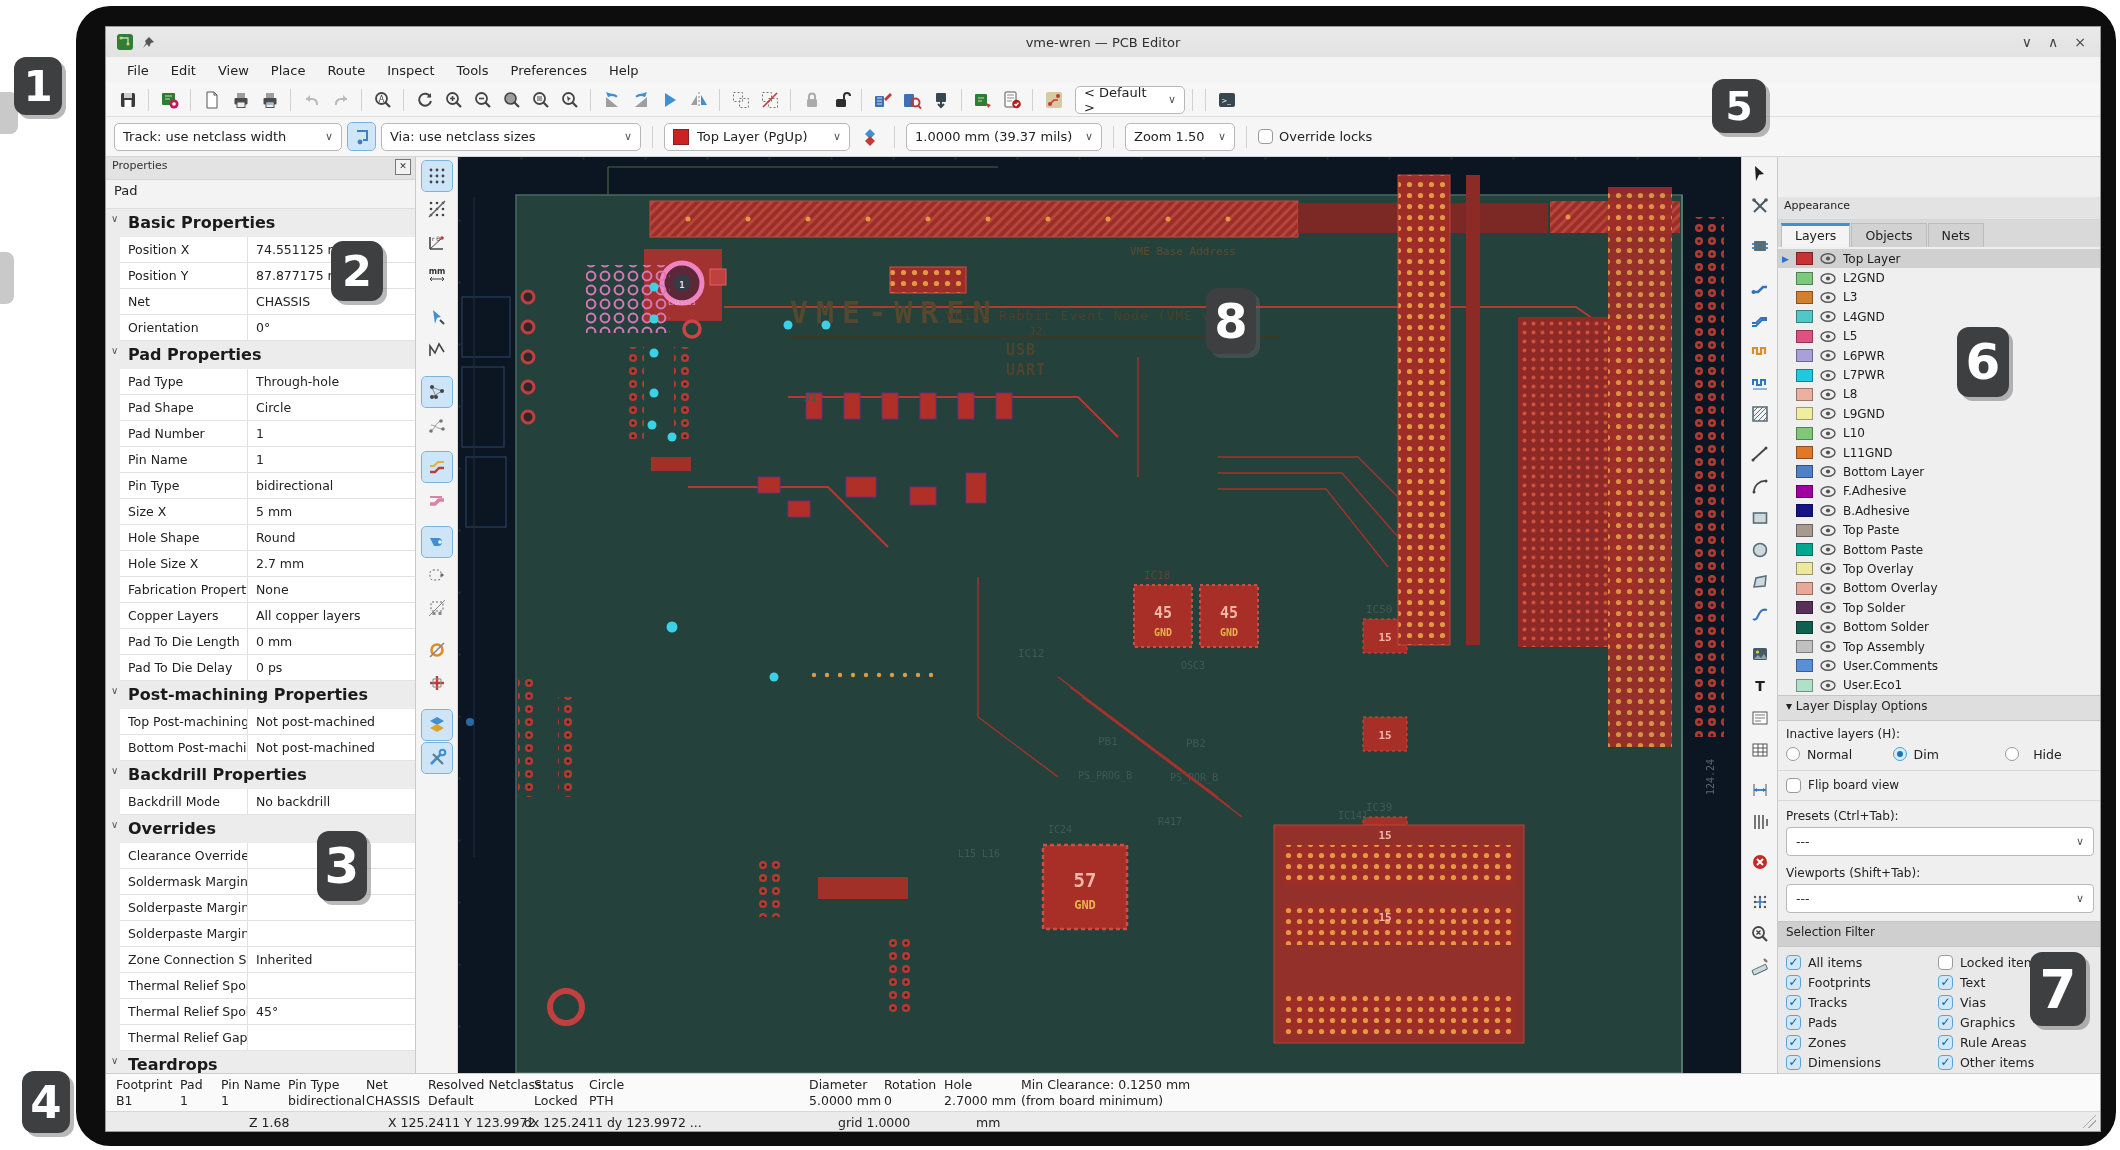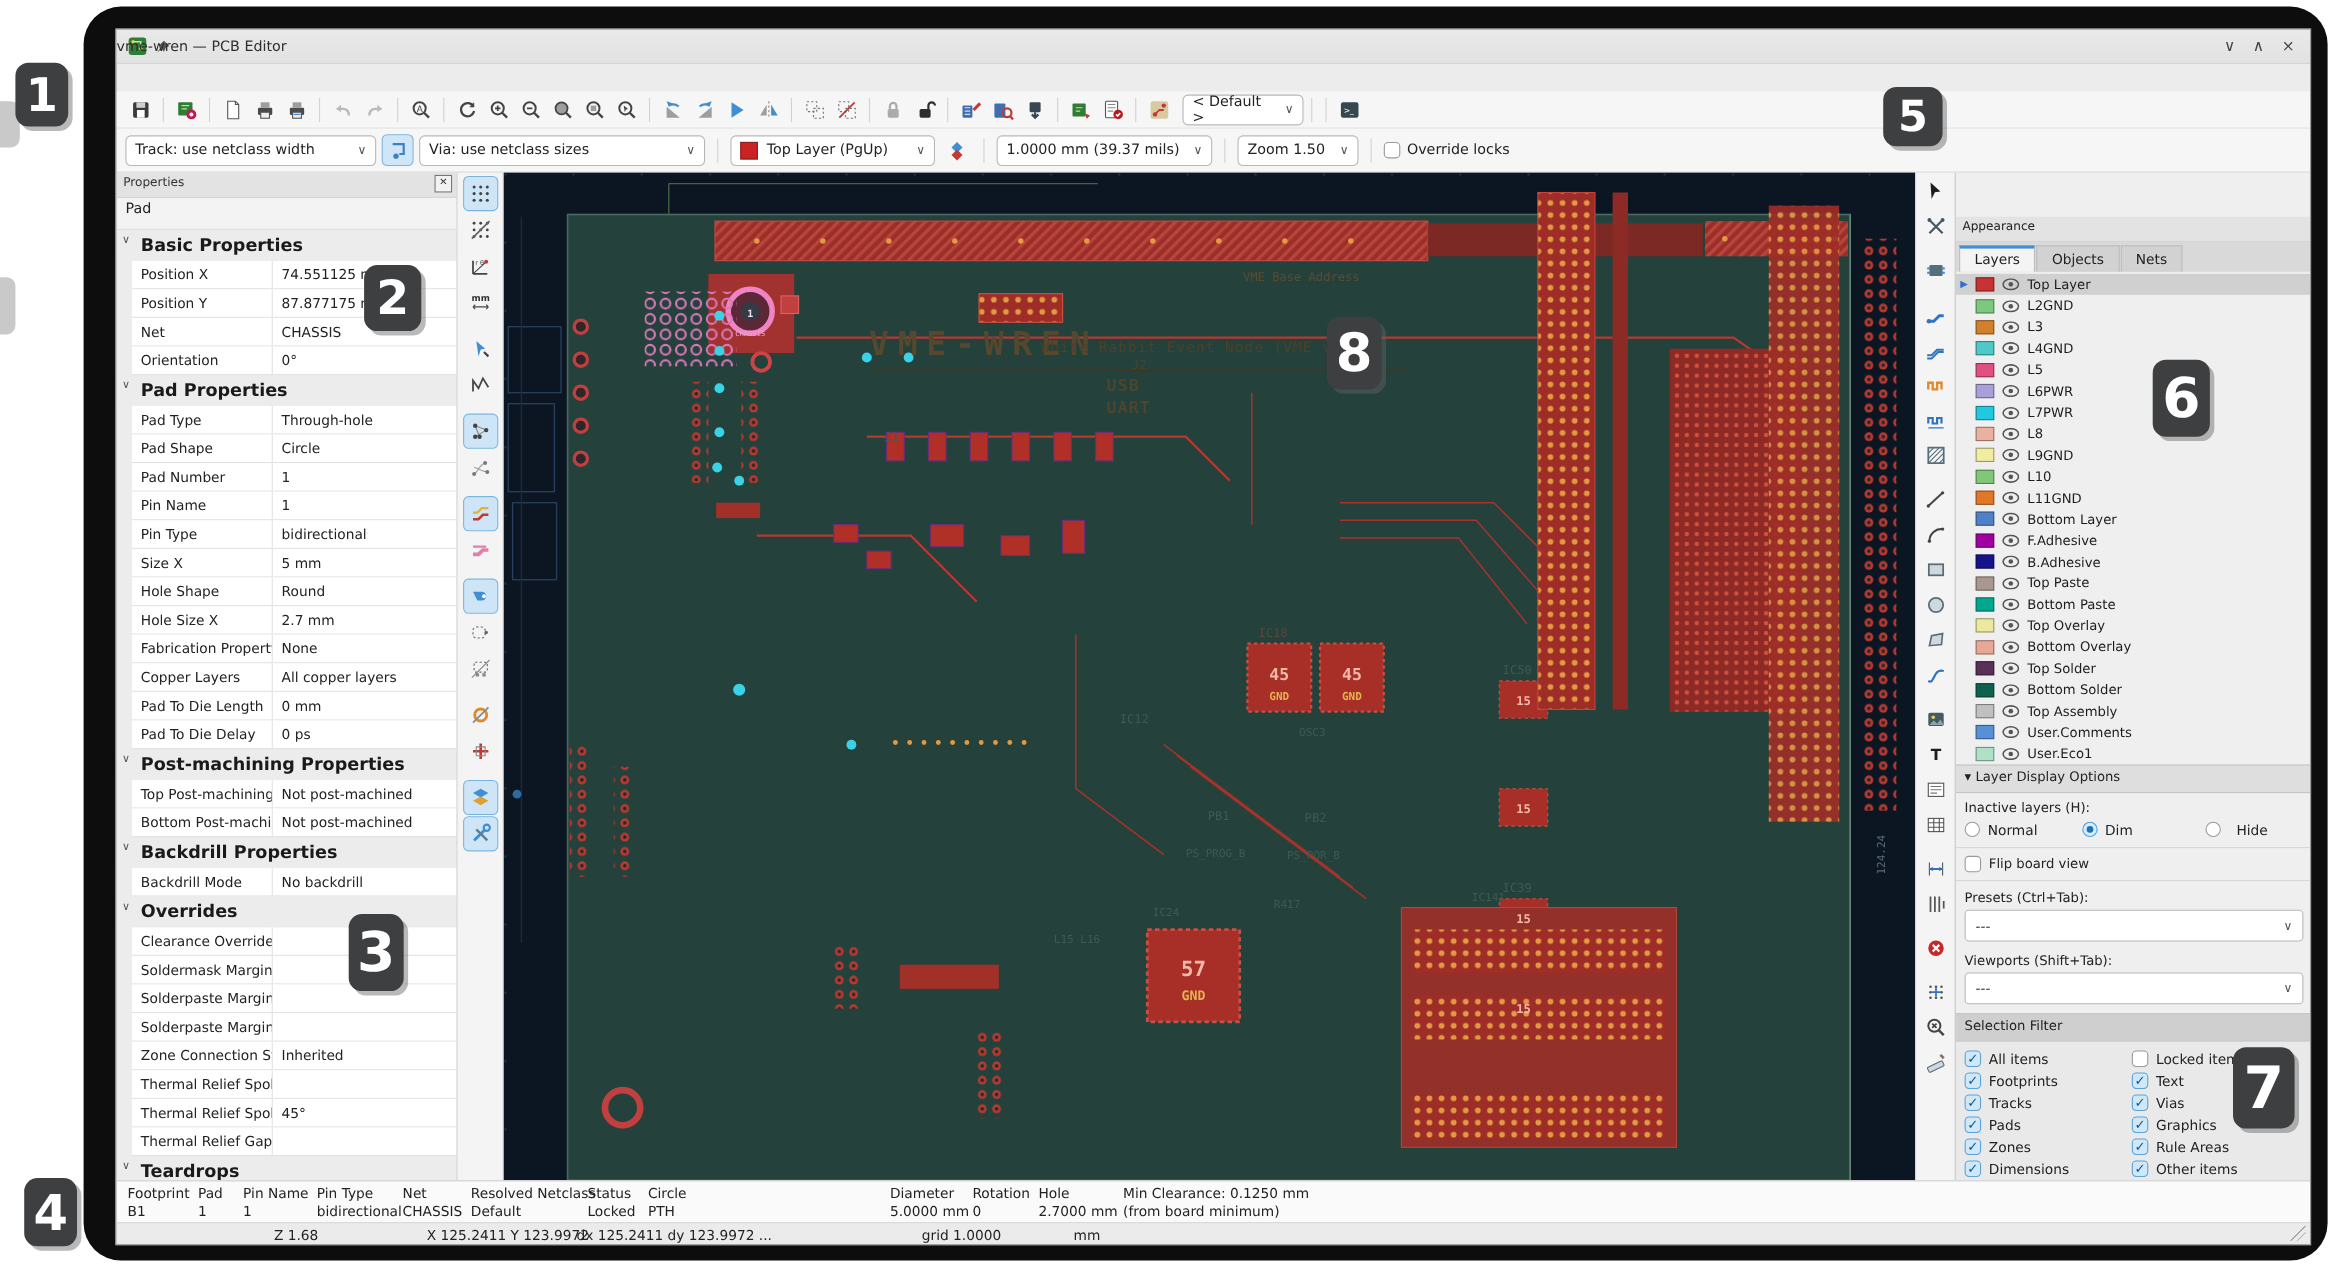--- a/index.html
+++ b/index.html
@@ -2,21 +2,21 @@
 <html><head>
 <meta charset="utf-8">
 <style>
   html,body{margin:0;padding:0;background:#fff;font-family:"DejaVu Sans","Liberation Sans",sans-serif;}
   #stage{position:relative;width:2120px;height:1150px;overflow:hidden;background:#fff;}
   .abs{position:absolute;}
   
   #bezel{left:76px;top:6px;width:2040px;height:1140px;background:#0d0d0d;border-radius:34px;}
   #window{left:105px;top:26px;width:1996px;height:1106px;background:#ececec;border:1px solid #9a9a9a;box-sizing:border-box;overflow:hidden;}
   #titlebar{left:0;top:0;width:100%;height:30px;background:linear-gradient(#e9e9e9,#e2e2e2);border-bottom:1px solid #cfcfcf;display:flex;align-items:center;}
-  #title-text{position:absolute;left:0;right:0;text-align:left;font-size:13px;color:#2e2e2e;}
+  #title-text{position:absolute;left:0;right:0;text-align:center;font-size:13px;color:#2e2e2e;}
   .winbtns{position:absolute;right:14px;top:0;height:30px;display:flex;gap:16px;align-items:center;color:#444;font-size:14px;}
   .winbtns span{cursor:default;}
   #menubar{left:0;top:30px;width:100%;height:26px;background:#f4f4f4;display:flex;align-items:center;padding-left:12px;gap:4px;box-sizing:border-box;}
   .menu-item{font-size:13px;color:#222;padding:3px 9px;border-radius:3px;}
   #toolbar1{left:0;top:56px;width:100%;height:34px;background:#f6f6f6;border-bottom:1px solid #e0e0e0;display:flex;align-items:center;padding-left:8px;gap:2px;box-sizing:border-box;}
   #toolbar2{left:0;top:90px;width:100%;height:40px;background:#f6f6f6;border-bottom:1px solid #d6d6d6;display:flex;align-items:center;padding-left:8px;gap:6px;box-sizing:border-box;}
   .tbtn{width:27px;height:27px;border-radius:4px;display:flex;align-items:center;justify-content:center;flex:0 0 auto;}
   .tbtn.active{background:#cfe6f8;outline:1px solid #7ab4dd;}
   .tsep{width:1px;height:22px;background:#d2d2d2;margin:0 5px;flex:0 0 auto;}
   .dd{height:28px;background:#fff;border:1px solid #b8b8b8;border-radius:5px;display:flex;align-items:center;padding:0 8px;font-size:13px;color:#222;gap:8px;box-sizing:border-box;}
@@ -98,20 +98,31 @@
           </svg>
       </span>
       <span id="title-text">vme-wren — PCB Editor</span>
       <span class="winbtns">
         <span>∨</span>
         <span>∧</span>
         <span>×</span>
       </span>
     </div>
 
+    <div id="menubar" class="abs">
+        <div class="menu-item">File</div>
+        <div class="menu-item">Edit</div>
+        <div class="menu-item">View</div>
+        <div class="menu-item">Place</div>
+        <div class="menu-item">Route</div>
+        <div class="menu-item">Inspect</div>
+        <div class="menu-item">Tools</div>
+        <div class="menu-item">Preferences</div>
+        <div class="menu-item">Help</div>
+      </div>
 
     <div id="toolbar1" class="abs">
         <div class="tbtn">
           <svg width="20" height="20" viewBox="0 0 20 20">
             <rect x="3" y="3" width="14" height="14" rx="1.5" fill="#3a3a3a"></rect>
             <rect x="6" y="3" width="8" height="5" fill="#cfcfcf"></rect>
             <rect x="6.5" y="10" width="7" height="7" fill="#fff"></rect>
           </svg>
         </div>
         <div class="tsep"></div>

